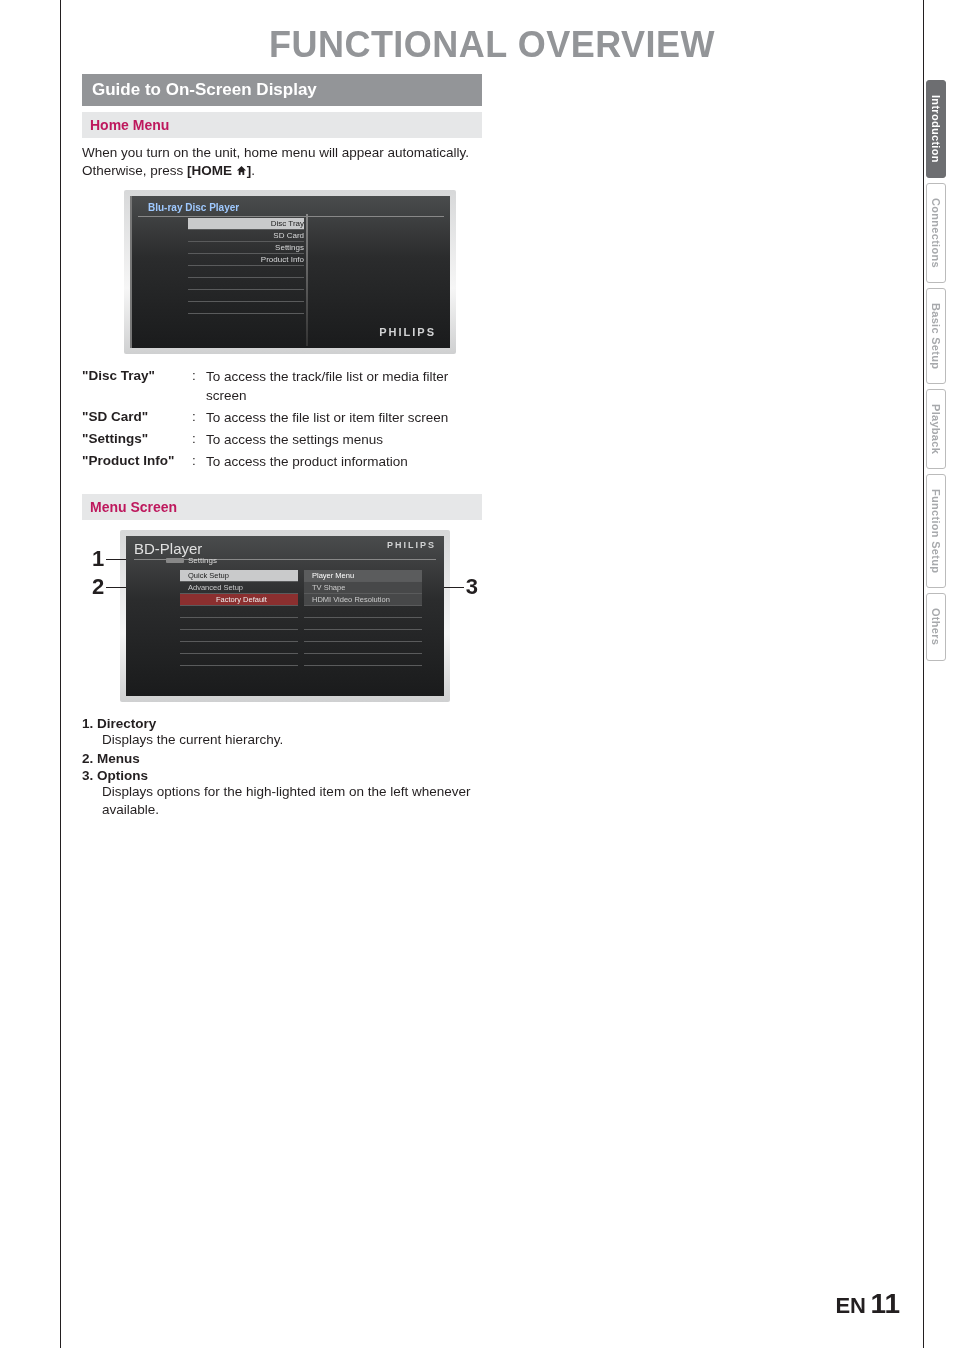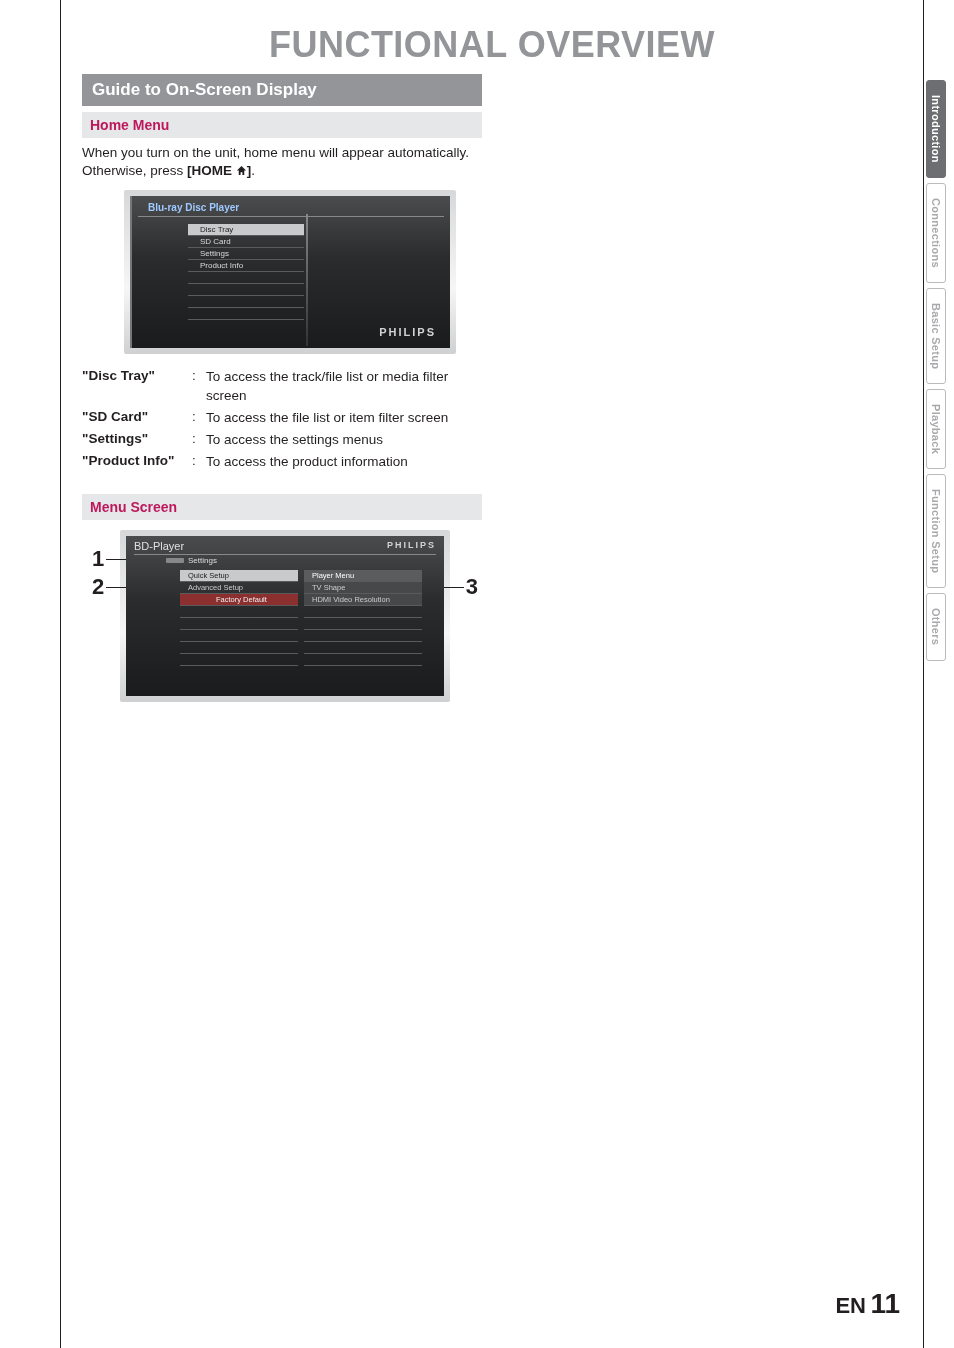--- a/index.html
+++ b/index.html
@@ -72,22 +72,23 @@
   .tv-header {
     color: #9fc9ff;
     font-size: 10px;
     font-weight: 600;
     padding: 0 0 3px 10px;
     border-bottom: 1px solid #888;
     margin: 0 6px 4px 6px;
   }
   .menu-col {
     position: absolute;
-    top: 28px; left: 56px;
+    top: 22px; left: 56px;
     width: 116px;
+    text-align: right;
   }
   .menu-col .row {
     height: 12px;
     border-bottom: 1px solid #5a5b5c;
     font-size: 8px;
     line-height: 12px;
     padding-left: 12px;
     color: #d9dadb;
   }
   .menu-col .row.sel { background: #c9cacb; color: #222; }
@@ -129,21 +130,21 @@
     height: 160px;
     position: relative;
     padding-top: 4px;
   }
   .tv2-top {
     display:flex; justify-content: space-between;
     margin: 0 8px 2px 8px;
     border-bottom: 1px solid #888;
     padding-bottom: 2px;
   }
-  .tv2-toplabel { color:#e0e0e0; font-size:11px; }
+  .tv2-toplabel { color:#e0e0e0; font-size:15px; }
   .tv2-brand { color:#d1d2d3; font-size:9px; font-weight:700; letter-spacing:2px; }
   .crumb {
     position:absolute; top:20px; left:40px;
     font-size:8px; color:#ddd;
   }
   .crumb::before {
     content:""; display:inline-block;
     width:18px; height:5px; background:#888; border-radius:1px;
     margin-right:4px; vertical-align:middle;
   }
@@ -313,20 +314,33 @@
             <div class="row"></div>
             <div class="row"></div>
             <div class="row"></div>
             <div class="row"></div>
             <div class="row"></div>
           </div>
         </div>
       </div>
     </div>
 
+    <div class="numlist">
+      <div class="item">
+        <div class="label">1.  Directory</div>
+        <div class="desc">Displays the current hierarchy.</div>
+      </div>
+      <div class="item">
+        <div class="label">2.  Menus</div>
+      </div>
+      <div class="item">
+        <div class="label">3.  Options</div>
+        <div class="desc">Displays options for the high-lighted item on the left whenever available.</div>
+      </div>
+    </div>
   </div>
 </div>
 
 <div class="tabs" style="right:6px;">
   <div class="tab active">Introduction</div>
   <div class="tab">Connections</div>
   <div class="tab">Basic Setup</div>
   <div class="tab">Playback</div>
   <div class="tab">Function Setup</div>
   <div class="tab">Others</div>

